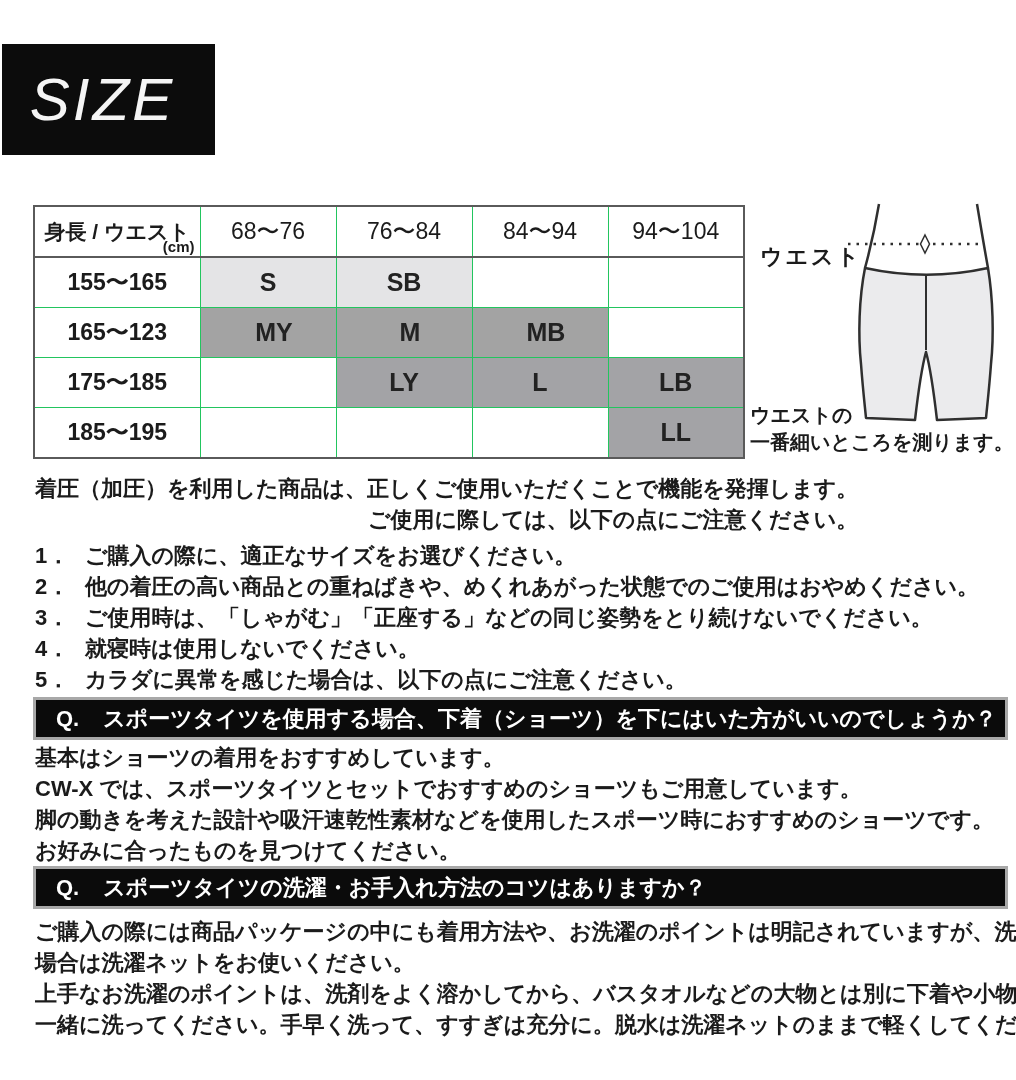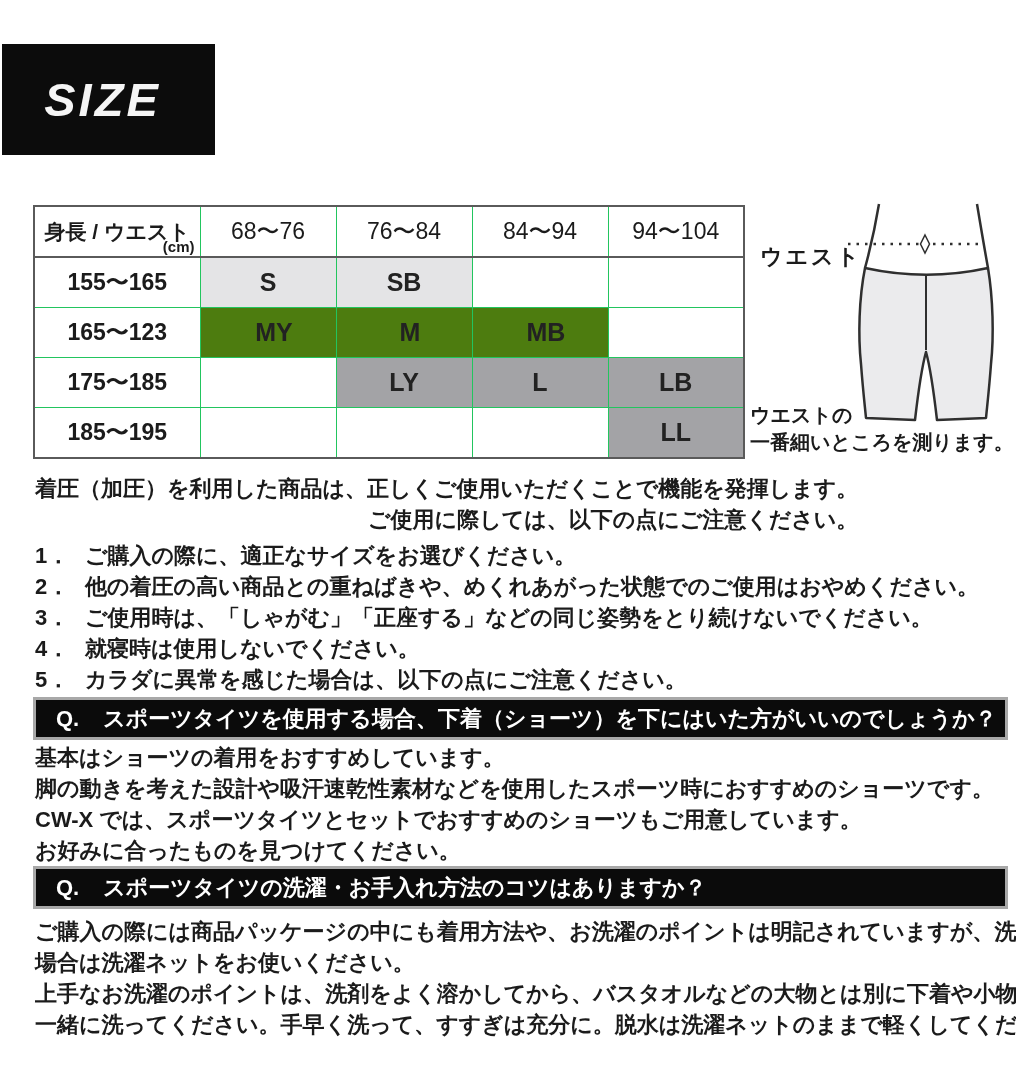--- a/index.html
+++ b/index.html
@@ -17,22 +17,22 @@
   .size-box {
     position: absolute;
     left: 2px; top: 44px;
     width: 213px; height: 111px;
     background: #0c0c0c;
     display: flex; align-items: center; justify-content: center;
   }
   .size-box span {
     color: #f5f5f5;
     font-style: italic;
-    font-size: 47px;
-    font-weight: 700;
+    font-size: 60px;
+    font-weight: 400;
     letter-spacing: 3px;
     transform: translateX(-6px);
   }
 
   
   .size-table {
     position: absolute;
     left: 33px; top: 205px;
     border-collapse: collapse;
     table-layout: fixed;
@@ -49,21 +49,21 @@
   .size-table thead tr { border-bottom: 2px solid #5a5a5a; }
   .size-table thead th { font-size: 23px; font-weight: 400; }
   .size-table .corner { font-size: 21px; font-weight: 700; position: relative; }
   .size-table .corner .unit {
     position: absolute; right: 5px; bottom: 1px;
     font-size: 15px; font-weight: 600;
   }
   .size-table tbody th { font-size: 23px; font-weight: 600; }
   .size-table td { font-size: 25px; font-weight: 600; color: #222; }
   .size-table td[data-shade="light"]  { background: #e4e4e6; }
-  .size-table td[data-shade="medium"] { background: #4d7c0f; padding-left: 12px; }
+  .size-table td[data-shade="medium"] { background: #a3a3a3; padding-left: 12px; }
   .size-table td[data-shade="dark"]   { background: #a3a3a6; }
 
   
   .figure { position: absolute; left: 748px; top: 198px; width: 268px; height: 262px; }
   .figure svg { position: absolute; left: 0; top: 0; }
   .waist-label {
     position: absolute; left: 12px; top: 44px;
     font-size: 22px; font-weight: 700; letter-spacing: 3px;
     white-space: nowrap;
   }
@@ -215,22 +215,22 @@
       <span>カラダに異常を感じた場合は、以下の点にご注意ください。</span>
     </div>
   </div>
 
   <div class="qbar q1">
     <span class="q-label">Q.</span>
     <span>スポーツタイツを使用する場合、下着（ショーツ）を下にはいた方がいいのでしょうか？</span>
   </div>
   <div class="answer a1">
     <div>基本はショーツの着用をおすすめしています。</div>
+    <div>CW-X では、スポーツタイツとセットでおすすめのショーツもご用意しています。</div>
     <div>脚の動きを考えた設計や吸汗速乾性素材などを使用したスポーツ時におすすめのショーツです。</div>
-    <div>CW-X では、スポーツタイツとセットでおすすめのショーツもご用意しています。</div>
     <div>お好みに合ったものを見つけてください。</div>
   </div>
 
   <div class="qbar q2">
     <span class="q-label">Q.</span>
     <span>スポーツタイツの洗濯・お手入れ方法のコツはありますか？</span>
   </div>
   <div class="answer a2">
     <div>ご購入の際には商品パッケージの中にも着用方法や、お洗濯のポイントは明記されていますが、洗濯機の</div>
     <div>場合は洗濯ネットをお使いください。</div>

